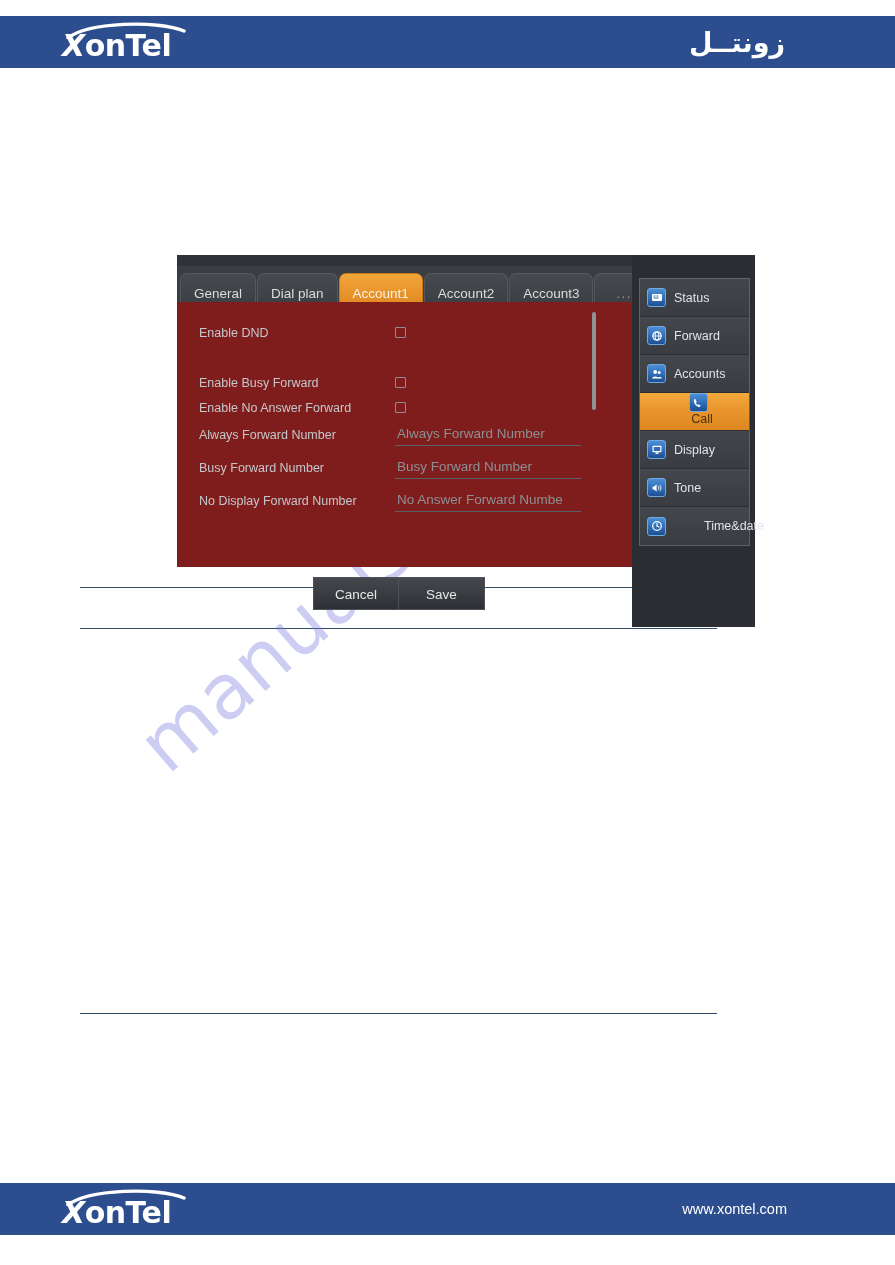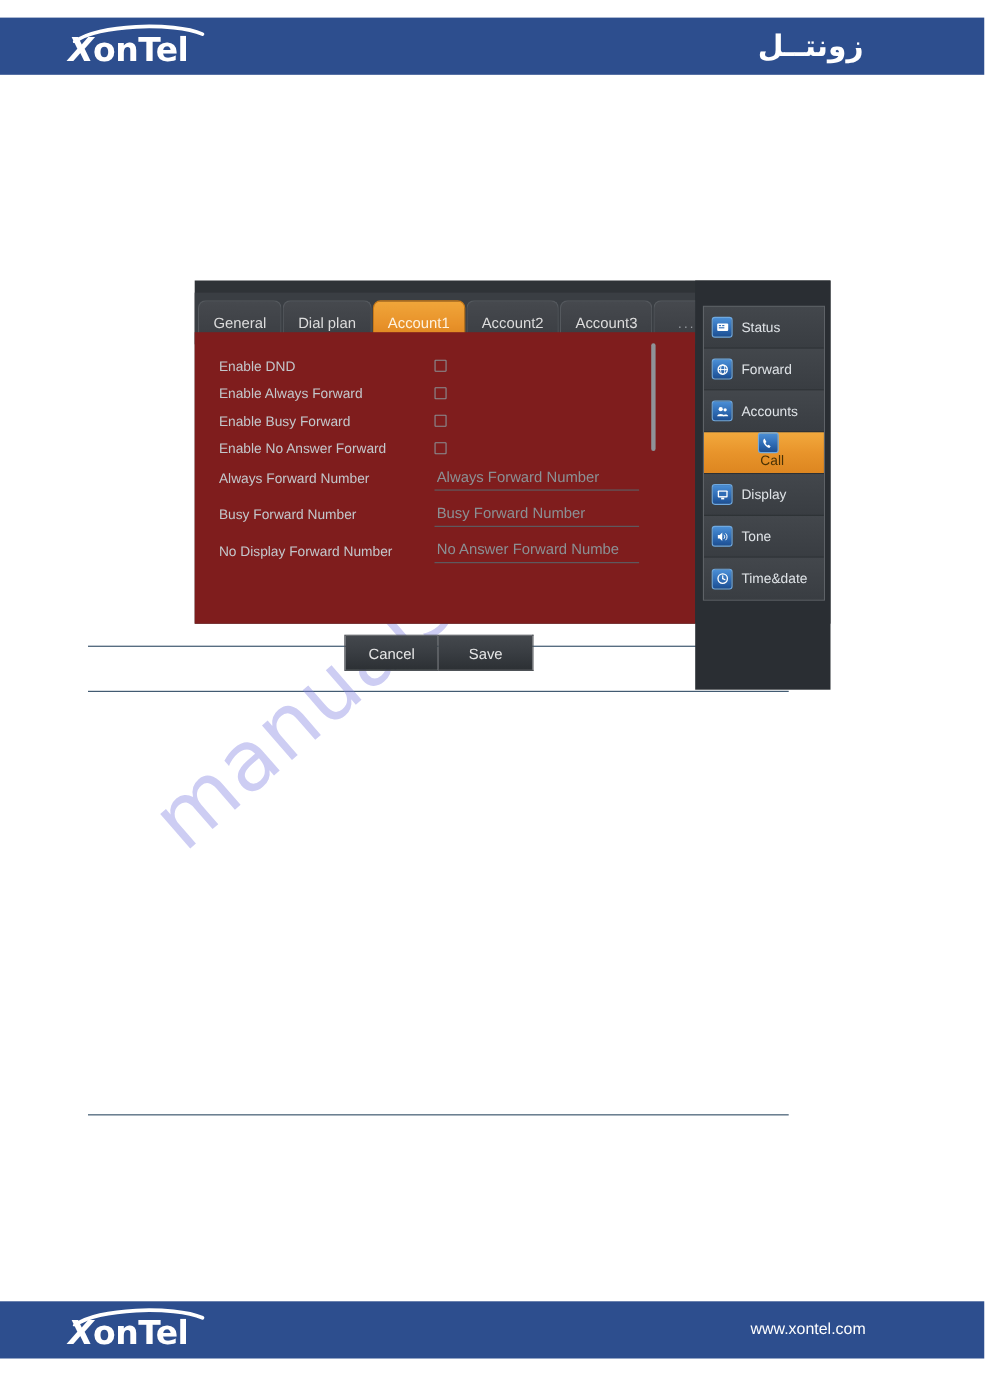--- a/index.html
+++ b/index.html
@@ -280,21 +280,21 @@
   .menu-item {
     height: 38px;
     display: flex;
     align-items: center;
     padding-left: 7px;
     box-sizing: border-box;
     border-bottom: 1px solid #2c3034;
     background: linear-gradient(180deg, #43474c 0%, #393d42 100%);
     cursor: pointer;
   }
-  .menu-item:last-child { border-bottom: none; }
+  .menu-item:last-child { border-bottom: none; gap: 30px; }
   .menu-item.selected {
     background: linear-gradient(180deg, #f2a93d 0%, #e8942b 50%, #dd8620 100%);
     flex-direction: column;
   }
   .menu-item .mi-label {
     color: #dfe3e7;
     font-size: 12.5px;
     margin-left: 8px;
     white-space: nowrap;
   }
@@ -349,24 +349,20 @@
   <div class="form-body">
 
     <div class="scroll-track">
       <div class="scroll-thumb"></div>
     </div>
 
     <div class="form-row" style="top:18px;">
       <span class="row-label">Enable DND</span>
       <span class="checkbox-box"></span>
     </div>
-    <div class="form-row" style="top:43px;">
-      <span class="row-label">Enable Always Forward</span>
-      <span class="checkbox-box"></span>
-    </div>
     <div class="form-row" style="top:68px;">
       <span class="row-label">Enable Busy Forward</span>
       <span class="checkbox-box"></span>
     </div>
     <div class="form-row" style="top:93px;">
       <span class="row-label">Enable No Answer Forward</span>
       <span class="checkbox-box"></span>
     </div>
 
     <div class="form-row" style="top:120px;">

